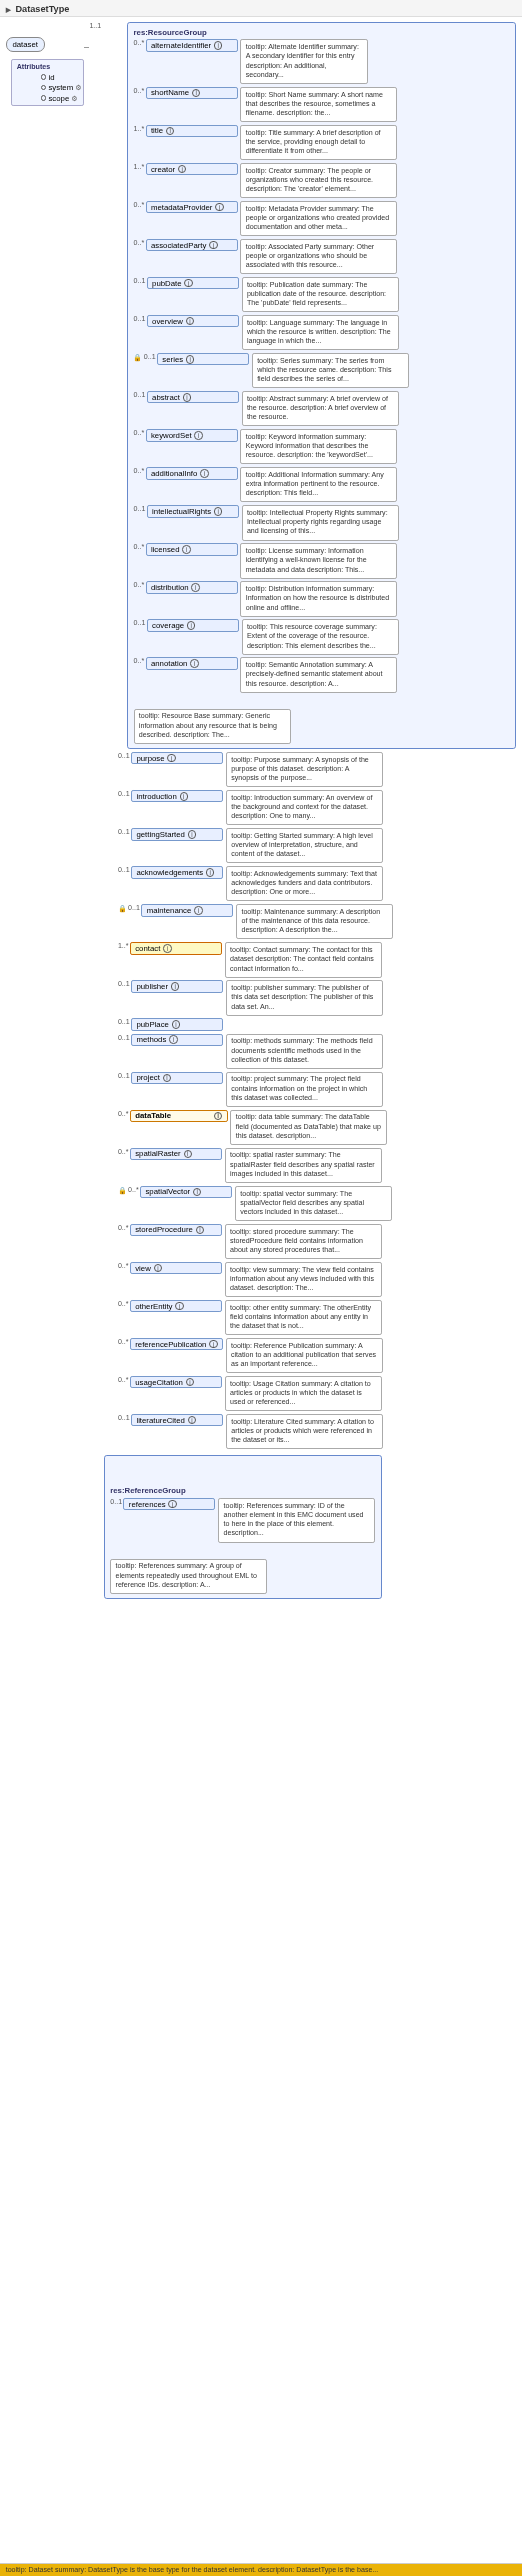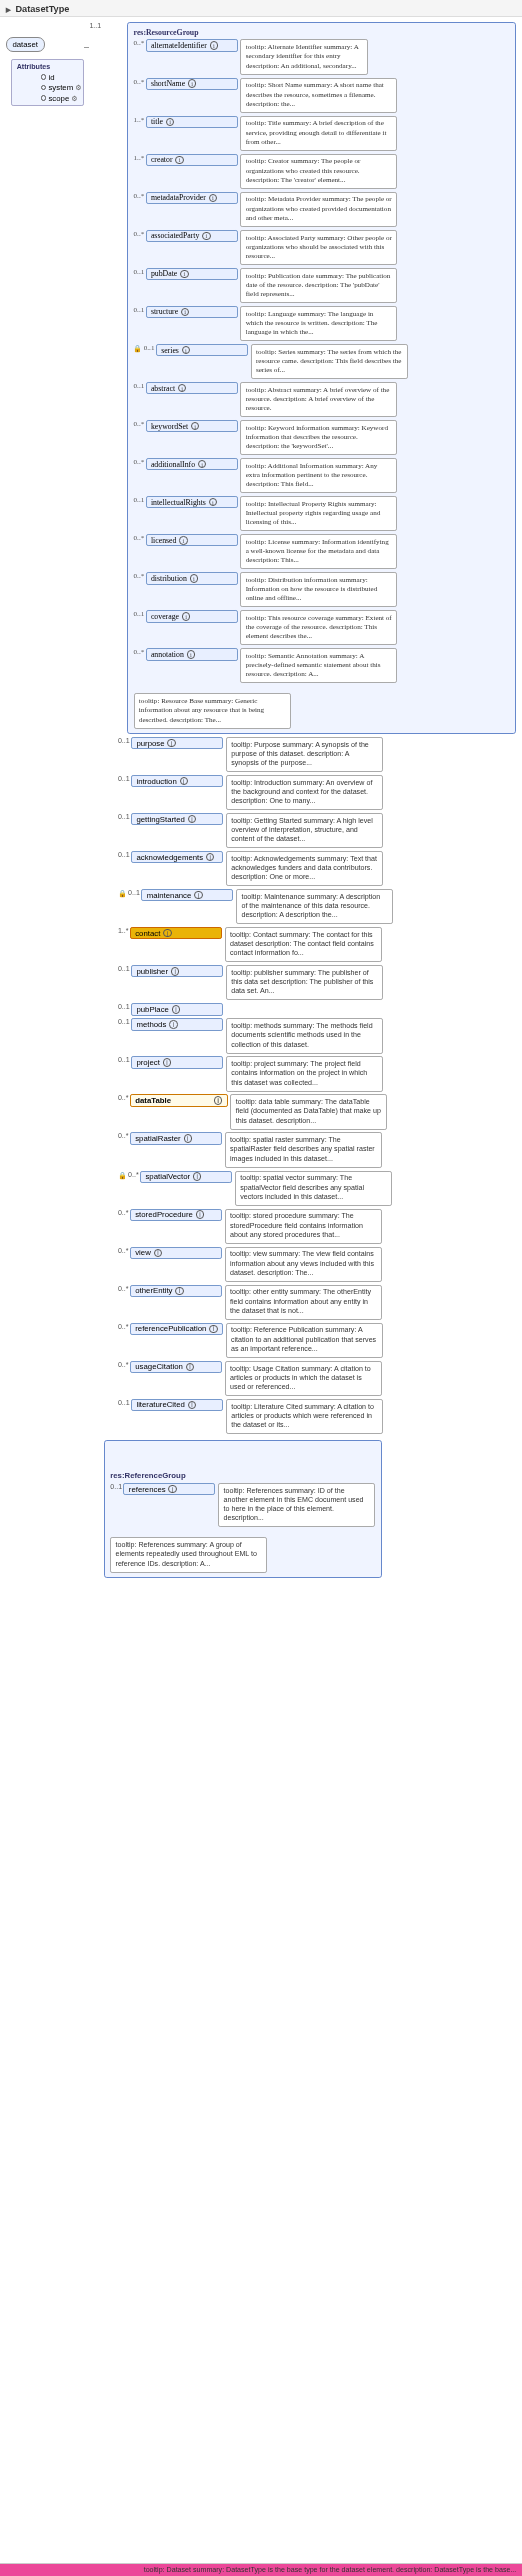--- a/index.html
+++ b/index.html
@@ -9,21 +9,21 @@
       background: #fff;
       color: #000;
     }
     .page-container {
       width: 522px;
       position: relative;
       background: #fff;
     }
     .ml-4 { margin-left: 2.8px; }
     .mt-2 { margin-top: 1.4px; }
-    .mt-4 { margin-top: 10px; }
+    .mt-4 { margin-top: 16px; }
     
     .tooltip-box {
       border: 0.7px solid #aaa;
       border-radius: 2.1px;
       background: #fff;
       padding: 2.8px 4.3px;
       font-size: 7.1px;
       max-width: 157px;
       line-height: 1.3;
       color: #333;
@@ -65,28 +65,27 @@
       display: inline-flex;
       align-items: center;
       justify-content: center;
       margin-left: 2.8px;
       color: #555;
       flex-shrink: 0;
     }
     
     .status-bar {
       border-top: 0.7px solid #ccc;
-      background: #ec4899;
+      background: #eab308;
       padding: 2.1px 5.7px;
       font-size: 7.1px;
       color: #333;
       position: fixed;
       bottom: 0;
       width: 522px;
-      text-align: right;
     }
     
     .bullet {
       width: 5.7px; height: 5.7px;
       border-radius: 50%;
       border: 0.7px solid #555;
       display: inline-block;
       margin-right: 2.1px;
       flex-shrink: 0;
     }
@@ -133,21 +132,21 @@
       
       <div style="position: absolute; top: 10px; right: -5.7px; width: 5.7px; height: 0.7px; background: #999;"></div>
     </div>
 
     <div style="flex: 1; margin-left: 5.7px;">
 
       <div style="display: flex; align-items: flex-start; gap: 9px; margin-bottom: 2.8px;">
         <div style="display: flex; flex-direction: column; align-items: flex-start; min-width: 28.5px;">
           <span style="font-size: 7.1px; color: #555;">1..1</span>
         </div>
-        <div style="border: 1.4px solid #6688cc; border-radius: 2.8px; padding: 4.3px 5.7px; background: #f0f4ff; flex: 1; font-family: Liberation Serif, serif;">
+        <div style="border: 1.4px solid #6688cc; border-radius: 2.8px; padding: 4.3px 5.7px; background: #f0f4ff; flex: 1;">
           <div style="font-size: 7.8px; font-weight: bold; color: #336; margin-bottom: 2.8px; cursor: pointer;">res:ResourceGroup</div>
 
           <div class="field-row">
             <span class="mult">0..*</span>
             <span class="field-name">
               <span>alternateIdentifier</span>
               <span class="circle-i">i</span>
             </span>
             <div class="tooltip-box ml-4" style="max-width: 128px;">
               <span>tooltip: Alternate Identifier summary: A secondary identifier for this entry description: An additional, secondary...</span>
@@ -216,21 +215,21 @@
               <span class="circle-i">i</span>
             </span>
             <div class="tooltip-box ml-4">
               <span>tooltip: Publication date summary: The publication date of the resource. description: The 'pubDate' field represents...</span>
             </div>
           </div>
 
           <div class="field-row mt-2">
             <span class="mult">0..1</span>
             <span class="field-name">
-              <span>structure</span>
+              <span>overview</span>
               <span class="circle-i">i</span>
             </span>
             <div class="tooltip-box ml-4">
               <span>tooltip: Language summary: The language in which the resource is written. description: The language in which the...</span>
             </div>
           </div>
 
           <div class="field-row mt-2">
             <span style="font-size: 7.1px; color: #888; margin-right: 1.4px;">🔒</span>
             <span class="mult">0..1</span>
@@ -390,21 +389,21 @@
             <span>maintenance</span>
             <span class="circle-i">i</span>
           </span>
           <div class="tooltip-box ml-4">
             <span>tooltip: Maintenance summary: A description of the maintenance of this data resource. description: A description the...</span>
           </div>
         </div>
 
         <div class="field-row mt-2">
           <span class="mult">1..*</span>
-          <span class="field-name" style="border-color: #cc6600; background: #eab308;">
+          <span class="field-name" style="border-color: #cc6600; background: #fef9c3;">
             <span>contact</span>
             <span class="circle-i">i</span>
           </span>
           <div class="tooltip-box ml-4">
             <span>tooltip: Contact summary: The contact for this dataset description: The contact field contains contact information fo...</span>
           </div>
         </div>
 
         <div class="field-row mt-2">
           <span class="mult">0..1</span>

